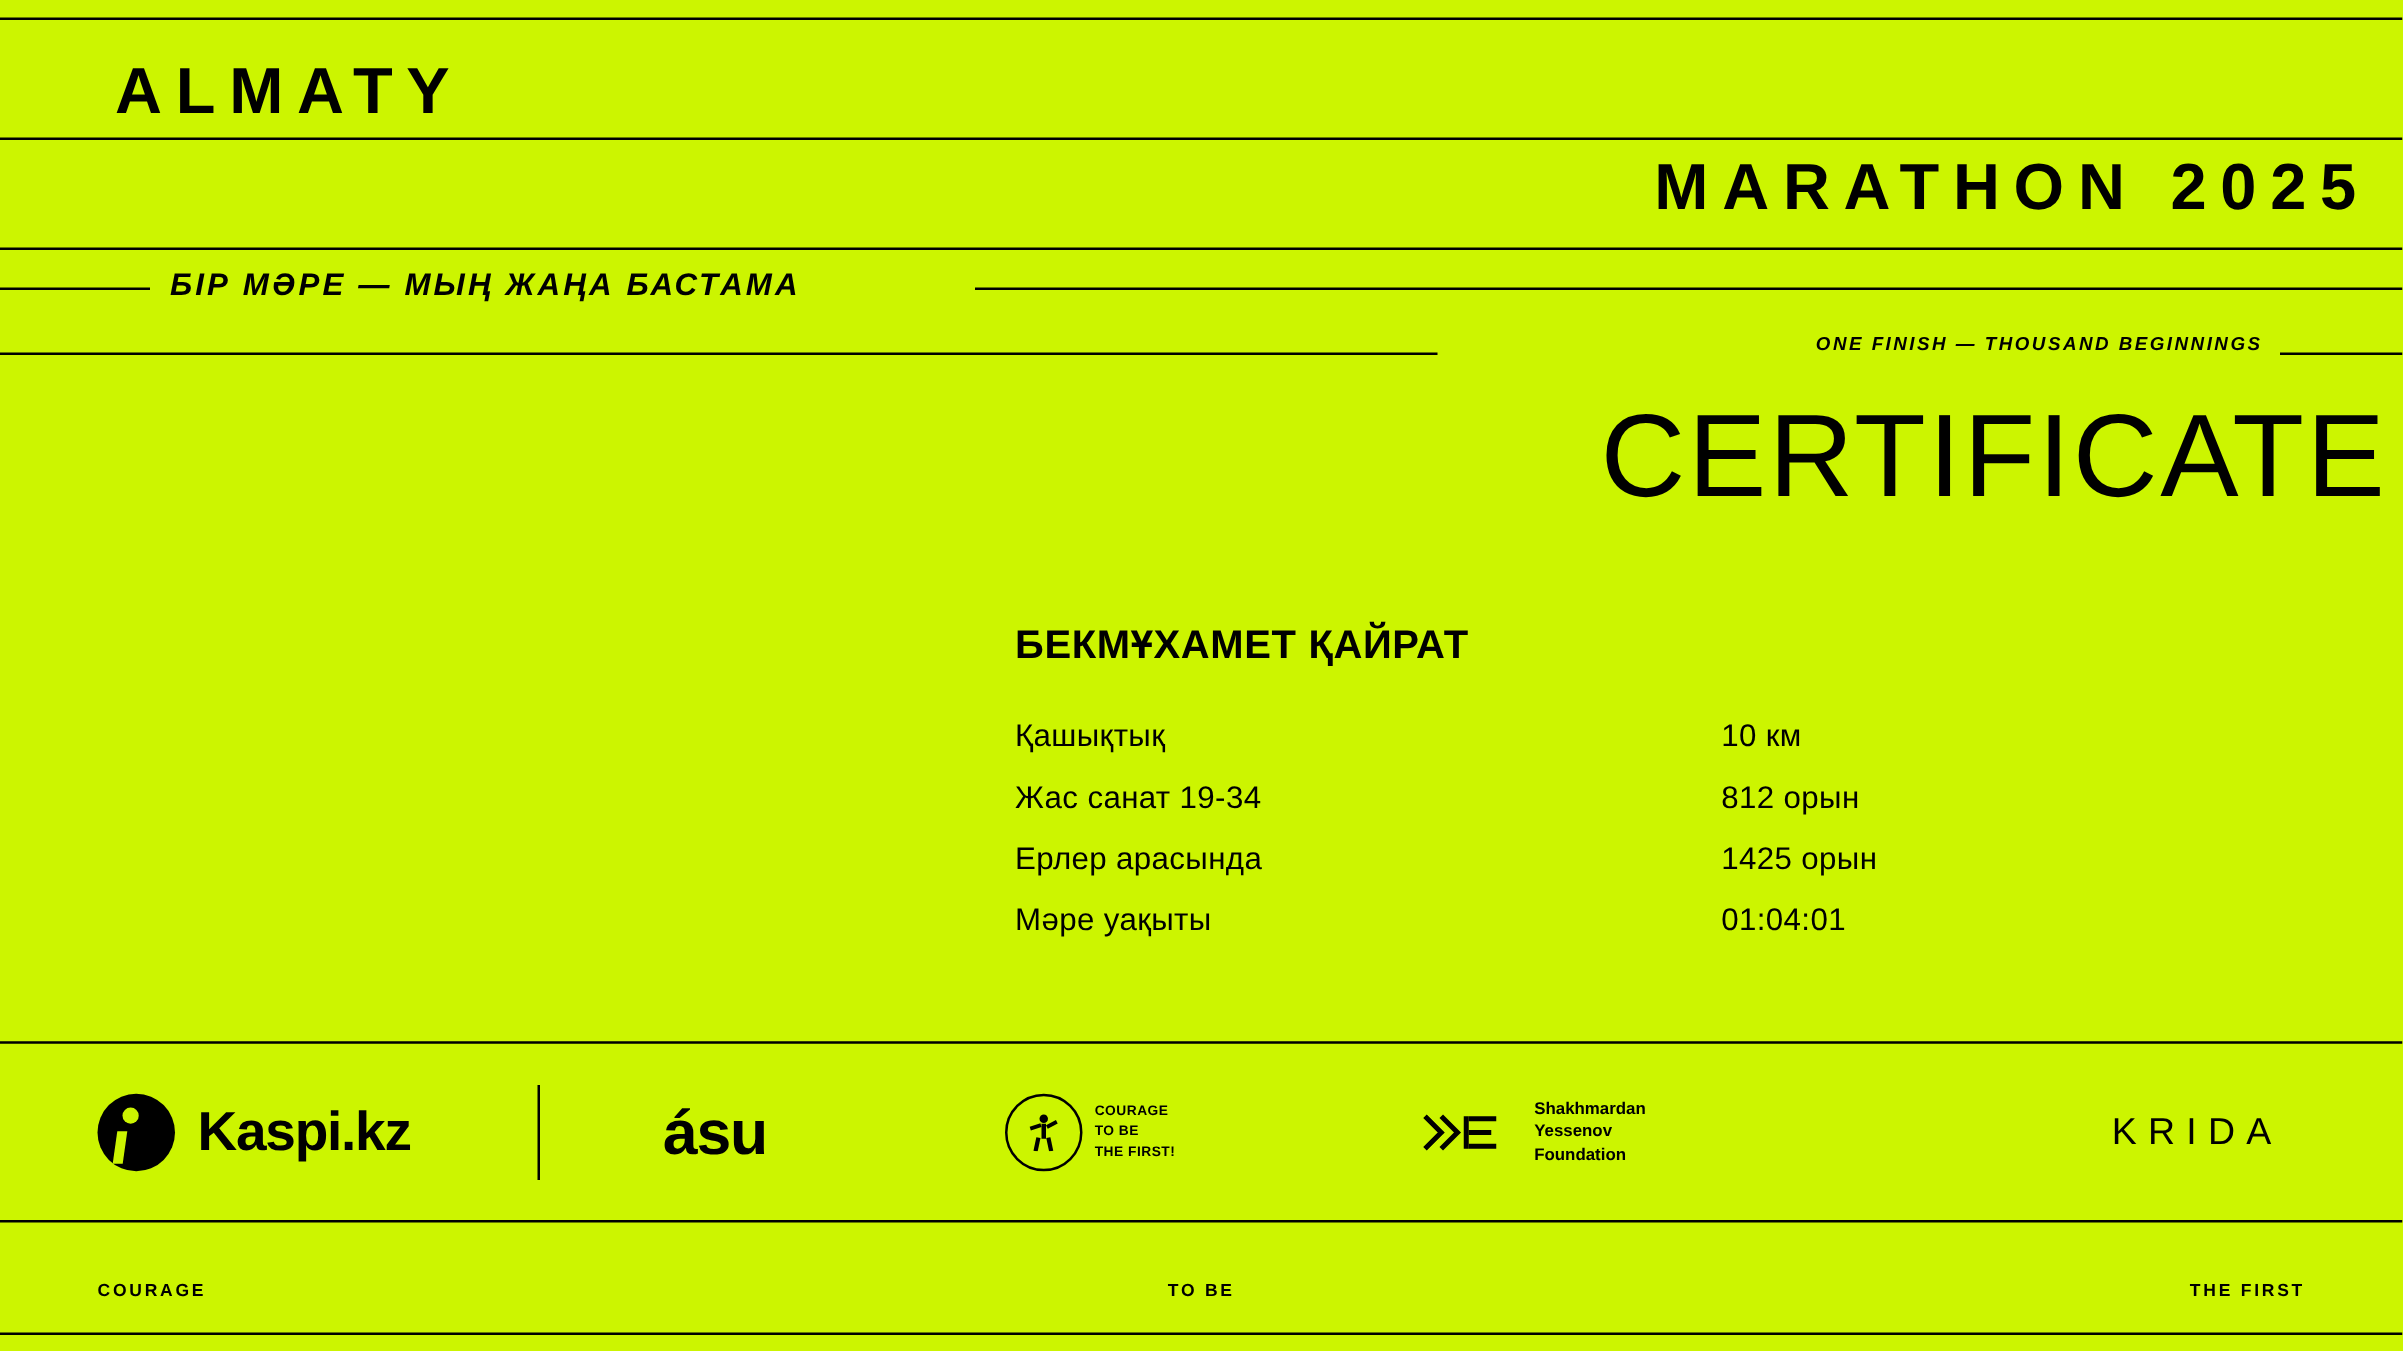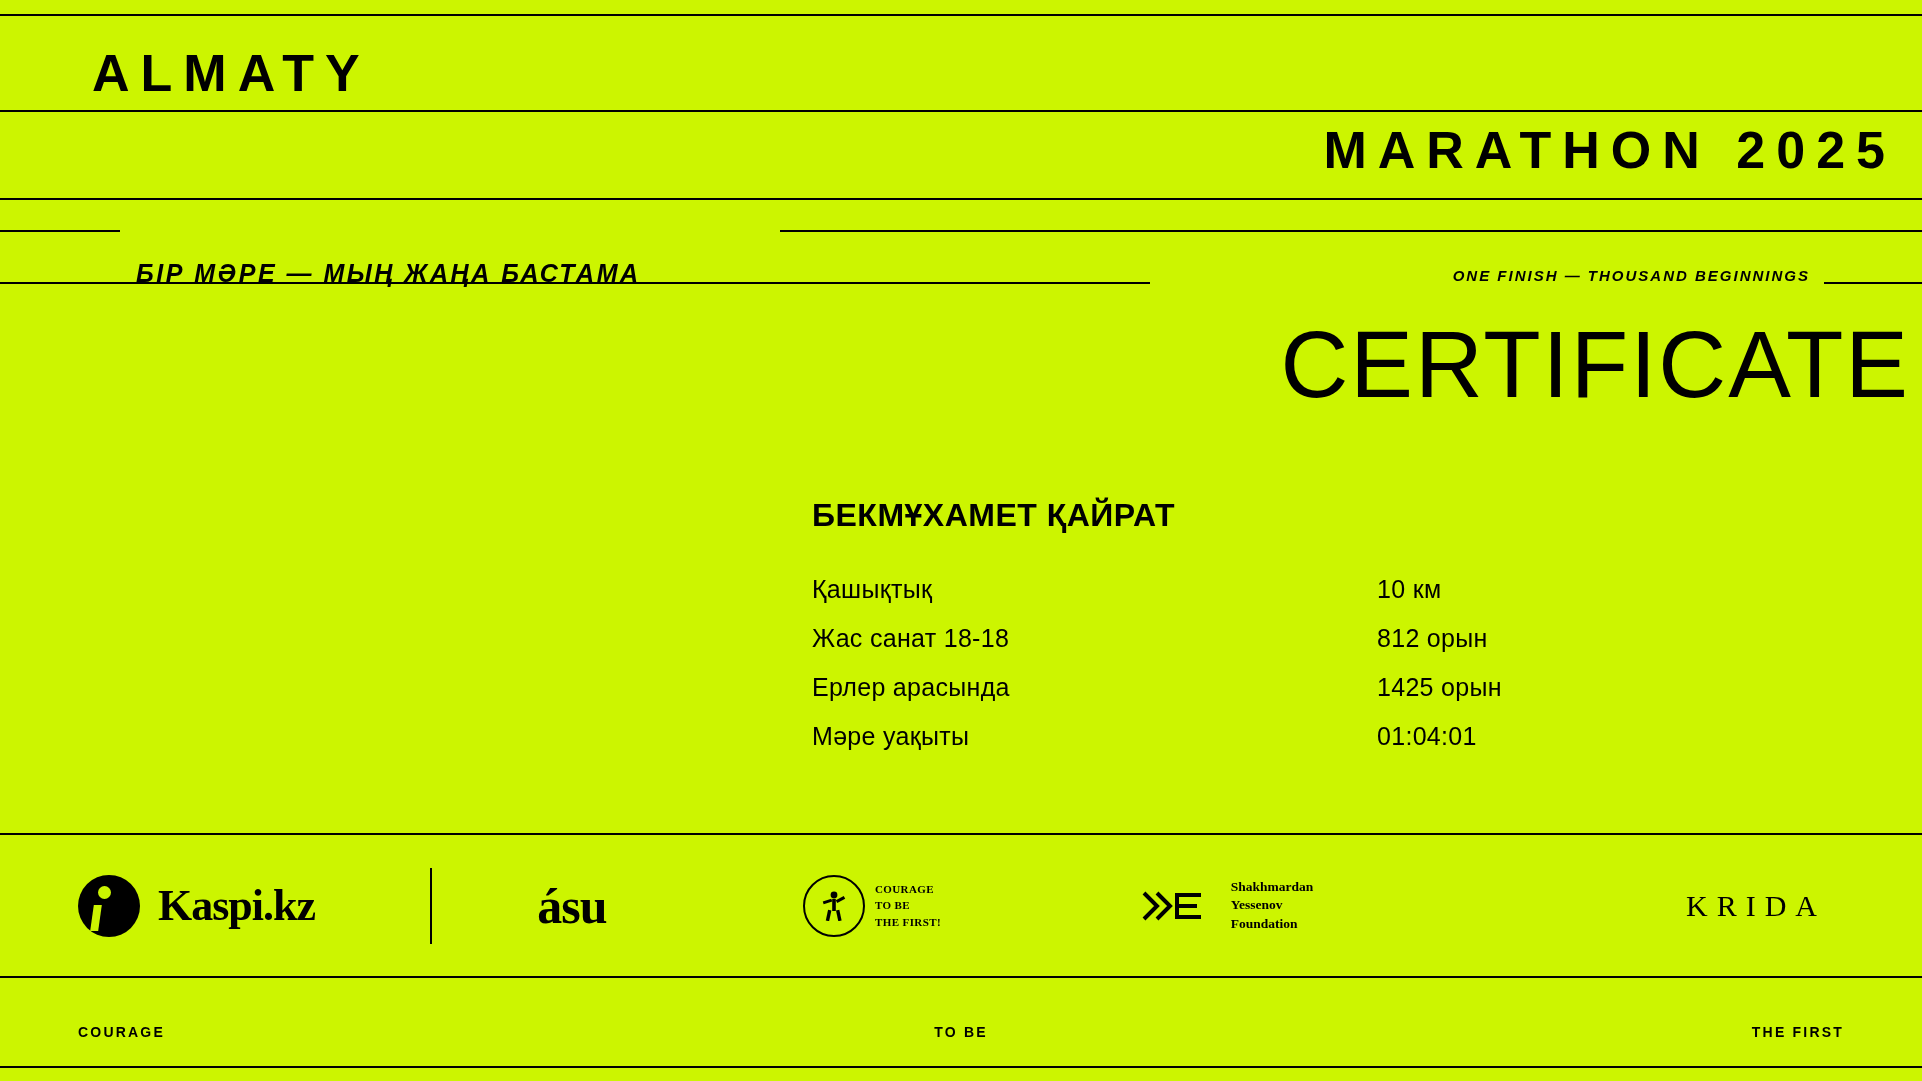--- a/index.html
+++ b/index.html
@@ -65,21 +65,20 @@
   }
   .tagline-kz {
     position: absolute;
     top: 216px;
     left: 136px;
     font-size: 25px;
     font-weight: 700;
     font-style: italic;
     letter-spacing: 2.5px;
     line-height: 1;
-    margin-top: 45px;
   }
   .tagline-en {
     position: absolute;
     top: 268px;
     right: 112px;
     font-size: 15px;
     font-weight: 700;
     font-style: italic;
     letter-spacing: 2px;
     line-height: 1;
@@ -128,21 +127,20 @@
 
   
   .sponsors {
     position: absolute;
     top: 835px;
     left: 0;
     width: 1922px;
     height: 141px;
     display: flex;
     align-items: center;
-    font-family: Liberation Serif, serif;
   }
   .sponsor {
     display: flex;
     align-items: center;
     justify-content: center;
     height: 100%;
   }
   .sp-kaspi { width: 430px; padding-left: 78px; justify-content: flex-start; }
   .sp-divider {
     width: 2px;
@@ -241,21 +239,21 @@
   <div class="title">CERTIFICATE</div>
 
   <div class="athlete">БЕКМҰХАМЕТ ҚАЙРАТ</div>
 
   <div class="results">
     <div class="res-row">
       <div class="res-label">Қашықтық</div>
       <div class="res-value">10 км</div>
     </div>
     <div class="res-row">
-      <div class="res-label">Жас санат 18-18</div>
+      <div class="res-label">Жас санат 19-34</div>
       <div class="res-value">812 орын</div>
     </div>
     <div class="res-row">
       <div class="res-label">Ерлер арасында</div>
       <div class="res-value">1425 орын</div>
     </div>
     <div class="res-row">
       <div class="res-label">Мәре уақыты</div>
       <div class="res-value">01:04:01</div>
     </div>

